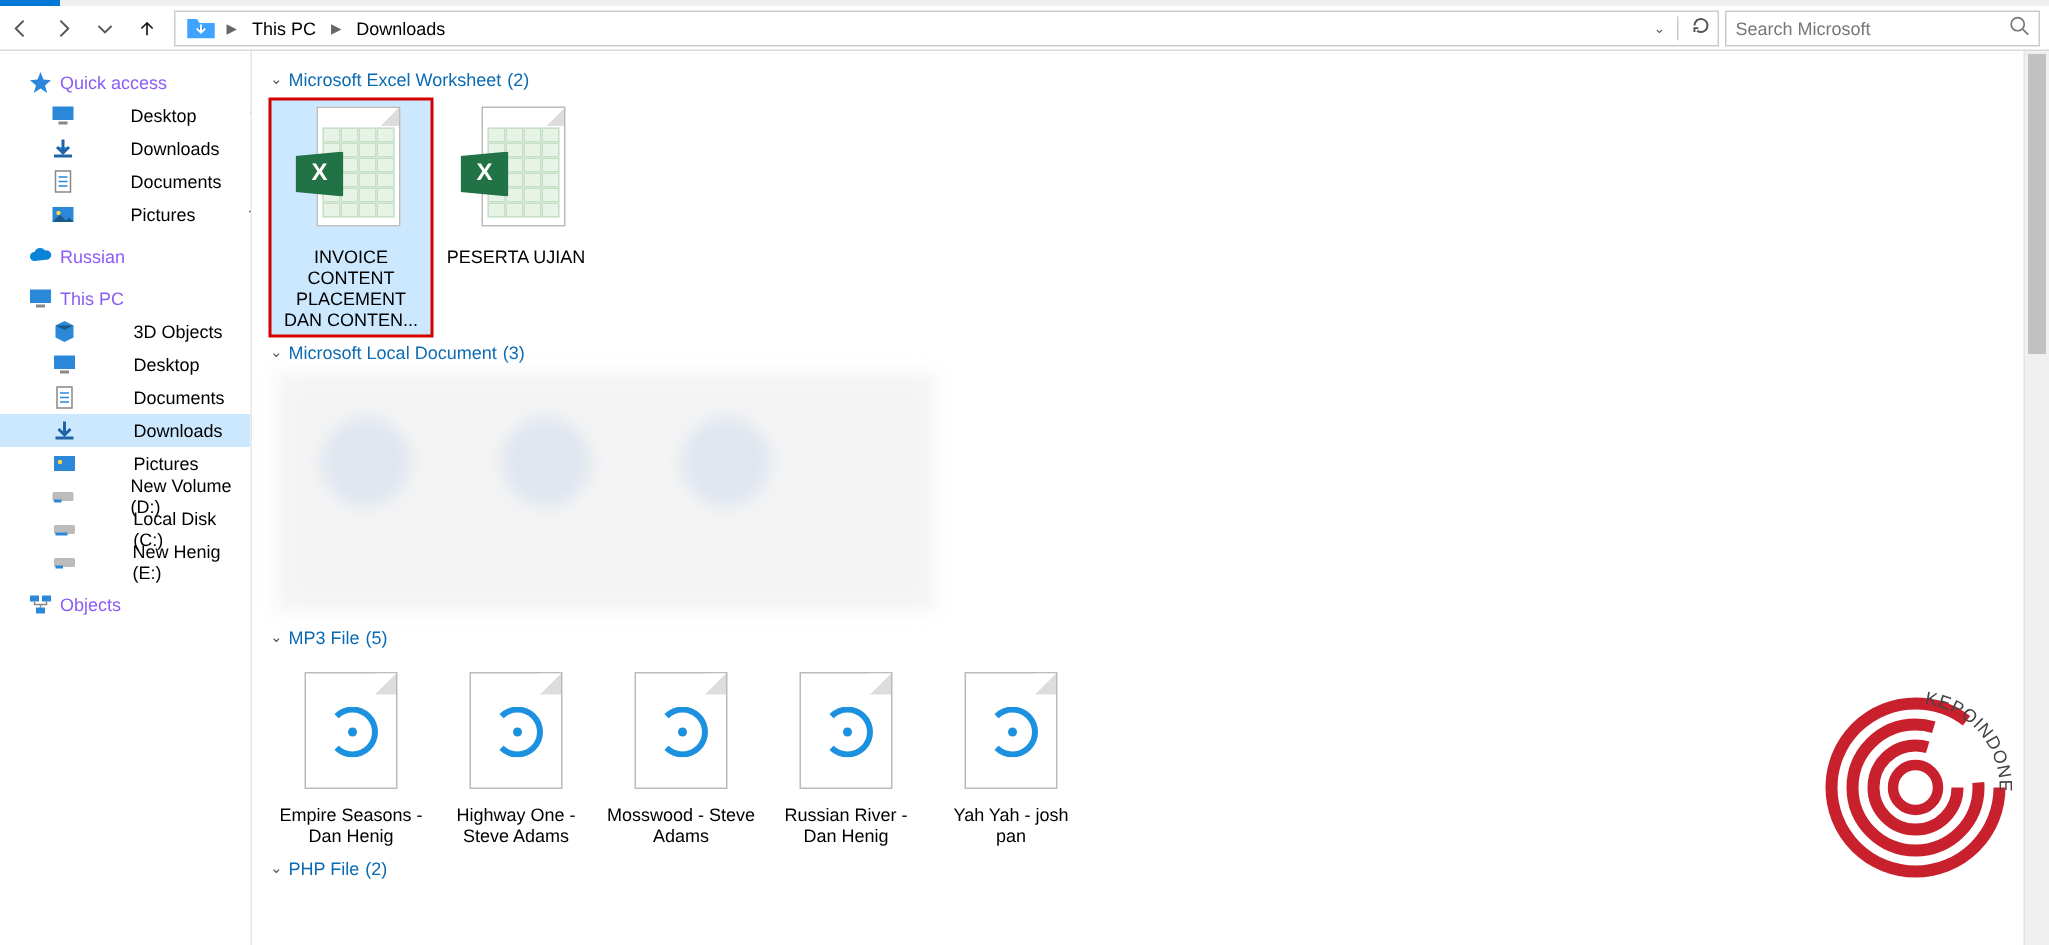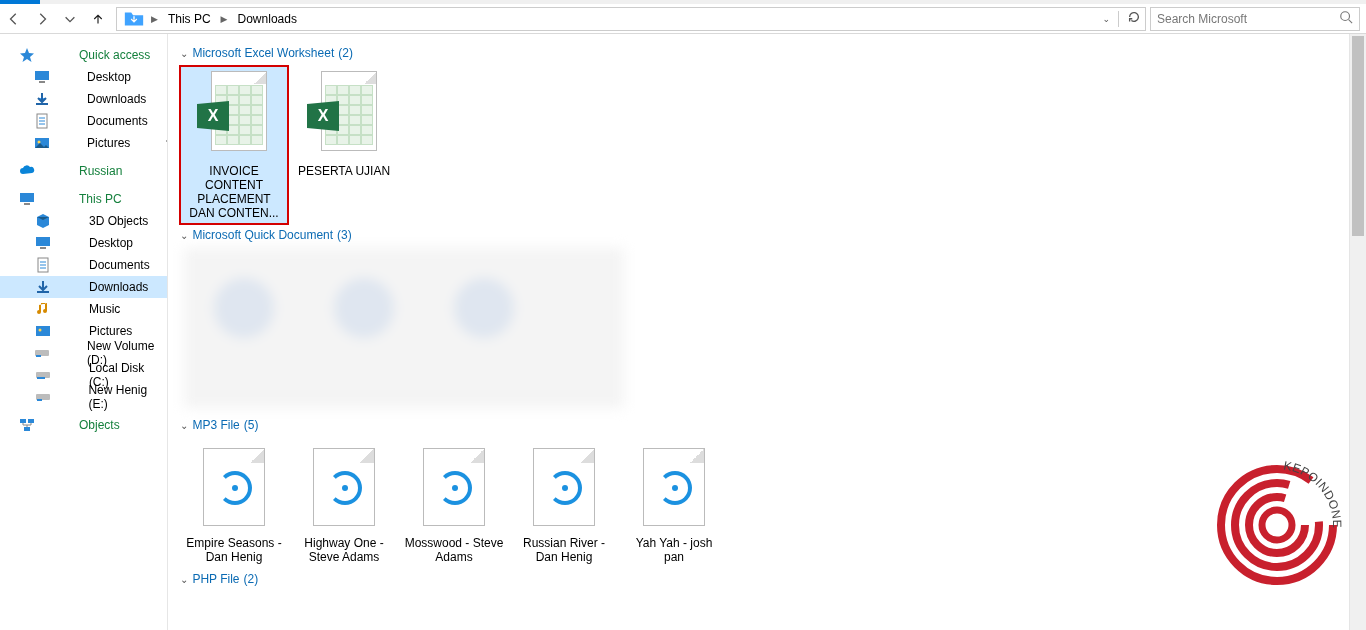--- a/index.html
+++ b/index.html
@@ -25,21 +25,21 @@
 
 .main { display: flex; height: 596px; }
 .sidebar { width: 168px; border-right: 1px solid #e6e6e6; padding: 10px 0 0 0; overflow:hidden;}
 .sidebar .group { margin-bottom: 6px; }
 .sidebar .item { height: 22px; display: flex; align-items: center; padding-left: 18px; position:relative;}
 .sidebar .item.child { padding-left: 34px; gap: 33px; }
 .sidebar .item.selected { background: #cce8ff; }
 .sidebar .item .icon { width: 18px; height: 18px; display:flex; align-items:center; justify-content:center; margin-right:4px;}
 .sidebar .item .pin { margin-left:auto; margin-right:8px; color:#666; }
 .sidebar .item .label { color:#000; }
-.sidebar .header .label { color:#15803d;margin-left:39px; }
+.sidebar .header .label { color:#8b5cf6; }
 
 .content { flex: 1; position: relative; padding: 8px 0 0 12px; overflow: hidden;}
 .scrollbar { position:absolute; right:0; top:0; width:17px; height:100%; background:#f0f0f0; border-left:1px solid #e5e5e5;}
 .scrollbar .thumb { position:absolute; left:2px; right:2px; top:2px; height:200px; background:#c1c1c1;}
 
 .group-header { display:flex; align-items:center; color:#0a6ab3; margin: 4px 0 6px 0; font-size:13px;}
 .group-header .chev { font-size:10px; margin-right:4px; color:#555;}
 .group-header .count { margin-left:4px; }
 
 .files-row { display:flex; flex-wrap:wrap; gap: 2px; }
@@ -252,28 +252,20 @@
             <svg viewBox="0 0 16 16">
               <path stroke="#2064a8" stroke-width="2" fill="none" d="M8 2v8m-4-3 4 4 4-4"></path>
               <rect x="2" y="12" width="12" height="2" fill="#2064a8"></rect>
             </svg>
           </span>
           <span class="label">Downloads</span>
         </div>
       <div class="item child">
           <span class="icon">
             <svg viewBox="0 0 16 16">
-              <path fill="#d68a00" d="M6 2v9a2 2 0 1 1-2-2V4l8-2v8a2 2 0 1 1-2-2V2z"></path>
-            </svg>
-          </span>
-          <span class="label">Music</span>
-        </div>
-      <div class="item child">
-          <span class="icon">
-            <svg viewBox="0 0 16 16">
               <rect x="1" y="3" width="14" height="10" fill="#2b88d8"></rect>
               <circle cx="5" cy="7" r="1.5" fill="#ffd34d"></circle>
             </svg>
           </span>
           <span class="label">Pictures</span>
         </div>
       <div class="item child">
           <span class="icon">
             <svg viewBox="0 0 16 16">
               <rect x="1" y="5" width="14" height="6" fill="#bcbcbc" rx="1"></rect>
@@ -395,21 +387,21 @@
               </div>
               <div class="badge">X</div>
             </div>
         </div>
         <div class="fname">PESERTA UJIAN</div>
       </div>
     </div>
 
     <div class="group-header">
       <span class="chev">⌄</span>
-      <span>Microsoft Quick Document</span>
+      <span>Microsoft Local Document</span>
       <span class="count">(3)</span>
     </div>
     <div class="word-blur"></div>
 
     <div class="group-header">
       <span class="chev">⌄</span>
       <span>MP3 File</span>
       <span class="count">(5)</span>
     </div>
     <div class="files-row">

